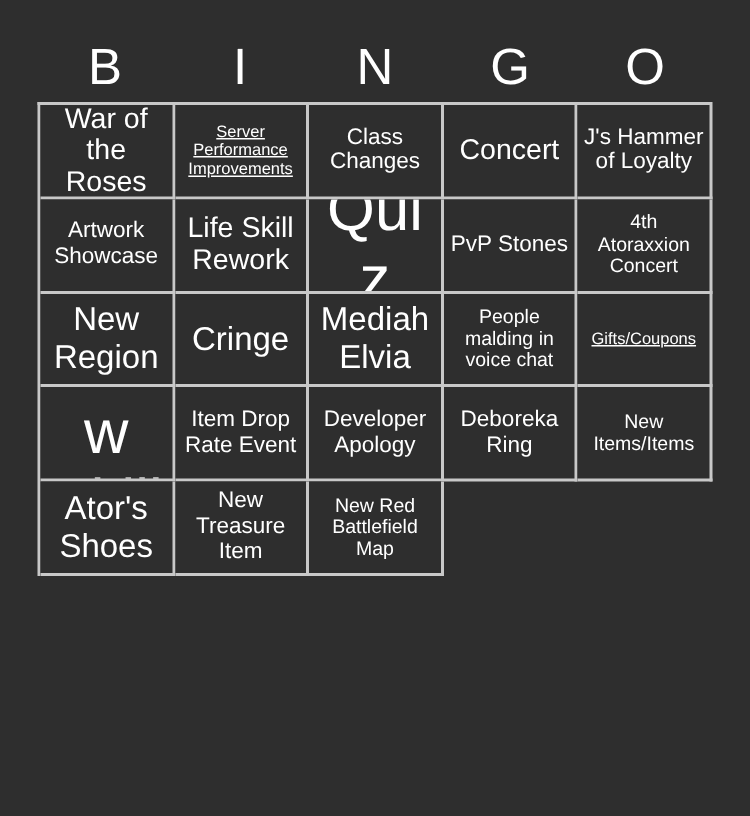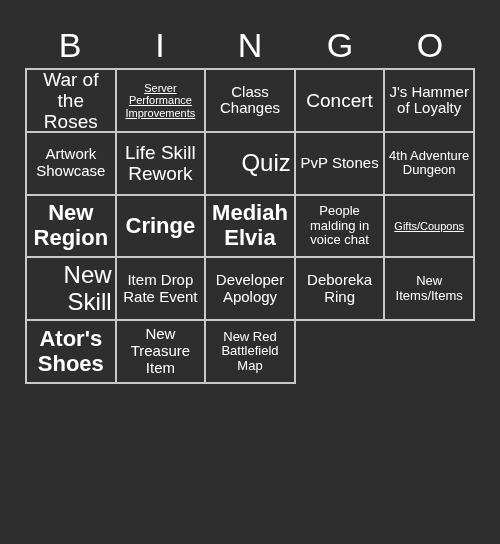--- a/index.html
+++ b/index.html
@@ -70,22 +70,22 @@
   }
   .cell span {
     display: block;
     width: 100%;
   }
   
   .fs-xs  { font-size: 11px; text-decoration: underline; }
   .fs-sm  { font-size: 13px; }
   .fs-md  { font-size: 15px; }
   .fs-lg  { font-size: 19px; }
-  .fs-xl  { font-size: 22px; font-weight: bold; }
-  .fs-xxl { font-size: 24px; text-align: right; }
+  .fs-xl  { font-size: 22px; }
+  .fs-xxl { font-size: 41px; }
 </style>
 </head>
 <body>
 
 <div class="bingo-app">
 
   <div class="header-row">
     <div class="header-letter">B</div>
     <div class="header-letter">I</div>
     <div class="header-letter">N</div>
@@ -115,21 +115,21 @@
       <div class="cell">
         <span class="fs-lg">Life Skill Rework</span>
       </div>
       <div class="cell">
         <span class="fs-xxl">Quiz</span>
       </div>
       <div class="cell">
         <span class="fs-md">PvP Stones</span>
       </div>
       <div class="cell">
-        <span class="fs-sm">4th Adventure Dungeon</span>
+        <span class="fs-sm">4th Atoraxxion Concert</span>
       </div>
       <div class="cell">
         <span class="fs-xl">New Region</span>
       </div>
       <div class="cell">
         <span class="fs-xl">Cringe</span>
       </div>
       <div class="cell">
         <span class="fs-xl">Mediah Elvia</span>
       </div>

